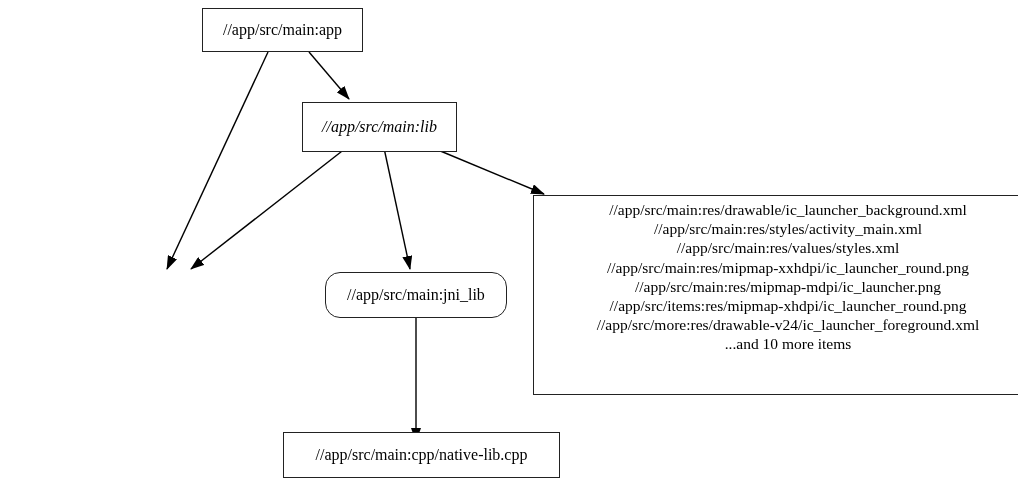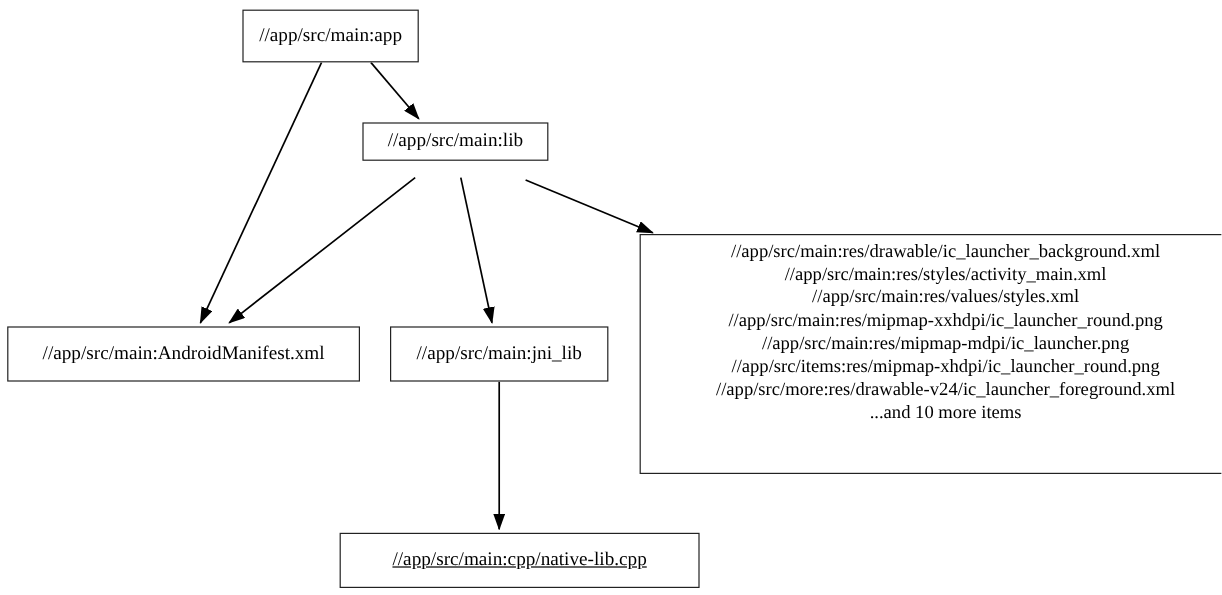--- a/index.html
+++ b/index.html
@@ -30,25 +30,25 @@
     border: 1.5px solid #222222;
     background: #ffffff;
     display: flex;
     align-items: center;
     justify-content: center;
     text-align: center;
     font-size: 16px;
     line-height: 1.1;
     white-space: nowrap;
   }
-  .node-app            { left: 202px; top: 8px;   width: 147px; height: 44px; }
-  .node-lib            { left: 302px; top: 102px; width: 155px; height: 32px; }
+  .node-app            { left: 202px; top: 8px;   width: 161px; height: 44px; }
+  .node-lib            { left: 302px; top: 102px; width: 155px; height: 50px; font-style: italic; }
   .node-manifest       { left: 6px;   top: 272px; width: 294px; height: 46px; }
-  .node-jni-lib        { left: 325px; top: 272px; width: 182px; height: 46px; }
-  .node-cpp            { left: 283px; top: 444px; width: 300px; height: 46px; text-decoration: underline; }
+  .node-jni-lib        { left: 325px; top: 272px; width: 182px; height: 46px; border-radius: 15px; }
+  .node-cpp            { left: 283px; top: 432px; width: 277px; height: 46px; }
   .node-res {
     left: 533px;
     top: 195px;
     width: 510px;
     height: 200px;
     display: block;
     font-size: 15.5px;
     line-height: 19.2px;
     padding-top: 4px;
   }
@@ -77,23 +77,20 @@
   </svg>
 
   <div class="node node-app">
     <span>//app/src/main:app</span>
   </div>
 
   <div class="node node-lib">
     <span>//app/src/main:lib</span>
   </div>
 
-  <div class="node node-manifest">
-    <span>//app/src/main:AndroidManifest.xml</span>
-  </div>
 
   <div class="node node-jni-lib">
     <span>//app/src/main:jni_lib</span>
   </div>
 
   <div class="node node-res">
     <div class="res-line">//app/src/main:res/drawable/ic_launcher_background.xml</div>
     <div class="res-line">//app/src/main:res/styles/activity_main.xml</div>
     <div class="res-line">//app/src/main:res/values/styles.xml</div>
     <div class="res-line">//app/src/main:res/mipmap-xxhdpi/ic_launcher_round.png</div>

